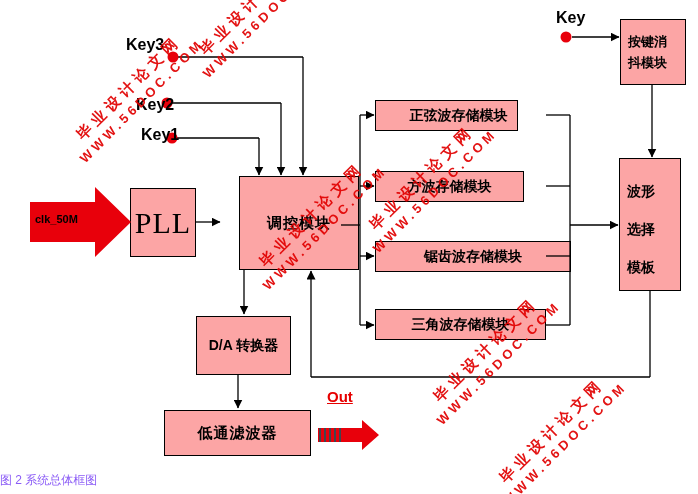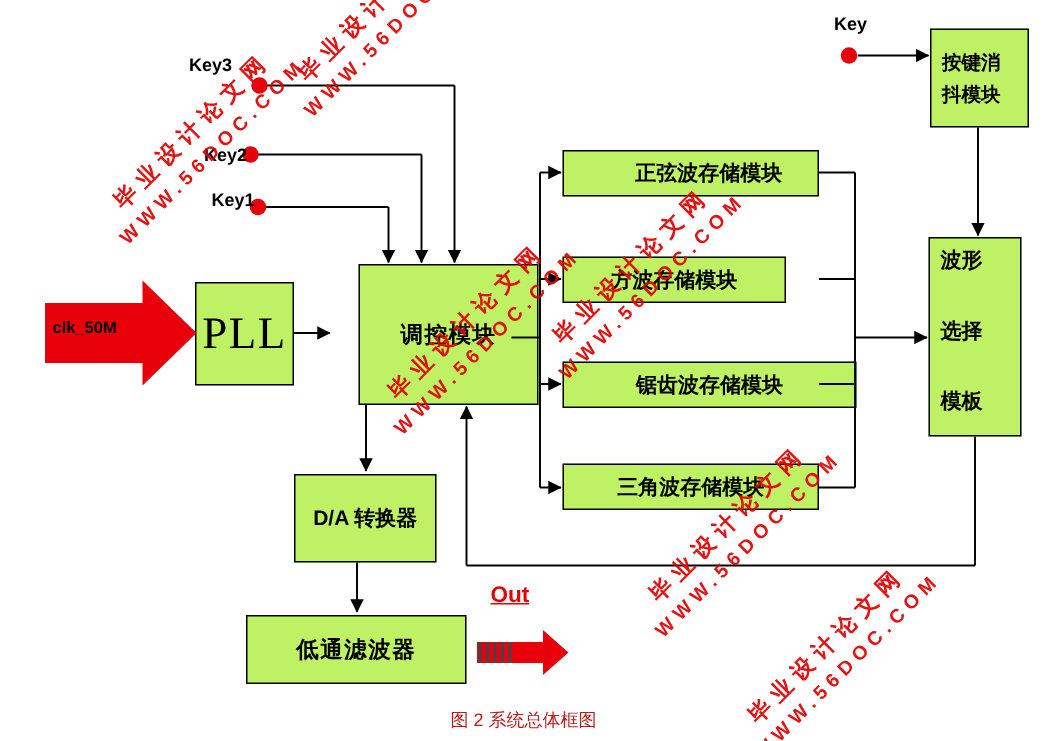--- a/index.html
+++ b/index.html
@@ -3,50 +3,50 @@
 <meta charset="utf-8">
 <style>
   * { margin:0; padding:0; box-sizing:border-box; }
   html,body { background:#ffffff; font-family:"Liberation Sans", sans-serif; }
   #canvas {
     position:relative; width:698px; height:494px;
     background:#fff; overflow:hidden;
   }
   
   .box {
-    position:absolute; background:#bef264; border:1.5px solid #000;
+    position:absolute; background:#fca5a5; border:1.5px solid #000;
     display:flex; align-items:center; justify-content:center;
     font-weight:700; color:#000; z-index:2; text-align:center;
   }
   .pll      { left:130px; top:188px; width:66px;  height:69px;
               font-family:Liberation Serif, serif; font-size:30px; font-weight:400; letter-spacing:1px; }
   .control  { left:239px; top:176px; width:120px; height:94px;  font-size:15px; letter-spacing:1px; }
-  .sine     { left:375px; top:100px; width:171px; height:31px;  font-size:14px;padding-left:24px; }
+  .sine     { left:375px; top:100px; width:143px; height:31px;  font-size:14px;padding-left:24px; }
   .square   { left:375px; top:171px; width:149px; height:31px;  font-size:14px; }
   .saw      { left:375px; top:241px; width:196px; height:31px;  font-size:14px; }
   .tri      { left:375px; top:309px; width:171px; height:31px;  font-size:14px; }
   .wavesel  { left:619px; top:158px; width:62px;  height:133px; font-size:14px;
               flex-direction:column; align-items:flex-start; justify-content:space-between;
-              padding:6px 6px 13px 7px; text-align:left; }
+              padding:24px 6px 13px 7px; text-align:left; }
   .debounce { left:620px; top:19px;  width:66px;  height:66px;  font-size:13px;
               flex-direction:column; align-items:flex-start; justify-content:center;
               padding-left:7px; line-height:21px; text-align:left; }
   .da       { left:196px; top:316px; width:95px;  height:59px;  font-size:14px; }
   .lpf      { left:164px; top:410px; width:147px; height:46px;  font-size:15px; letter-spacing:1px; }
 
   
-  .lbl { position:absolute; color:#000; font-size:12px; font-weight:600; z-index:4; white-space:nowrap; }
+  .lbl { position:absolute; color:#000; font-size:16px; font-weight:600; z-index:4; white-space:nowrap; }
   .clklbl { left:35px; top:213px; font-size:11px; font-weight:700; }
   .outlbl {
     position:absolute; left:327px; top:388px; z-index:4;
     color:#e60000; font-size:15px; font-weight:700; text-decoration:underline;
   }
   .caption {
-    position:absolute; left:0; right:0; bottom:5px; text-align:center;
-    color:#b91c1c; font-size:12px; z-index:4;
+    position:absolute; left:0; right:0; bottom:5px; 
+    color:#8b5cf6; font-size:12px; z-index:4;
   }
 
   
   svg.wires { position:absolute; left:0; top:0; z-index:3; pointer-events:none; }
 
   
   .wm {
     position:absolute; z-index:6; width:200px; text-align:center;
     color:#e10000; font-weight:700; transform:rotate(-45deg);
     opacity:0.92; pointer-events:none; line-height:19px;

